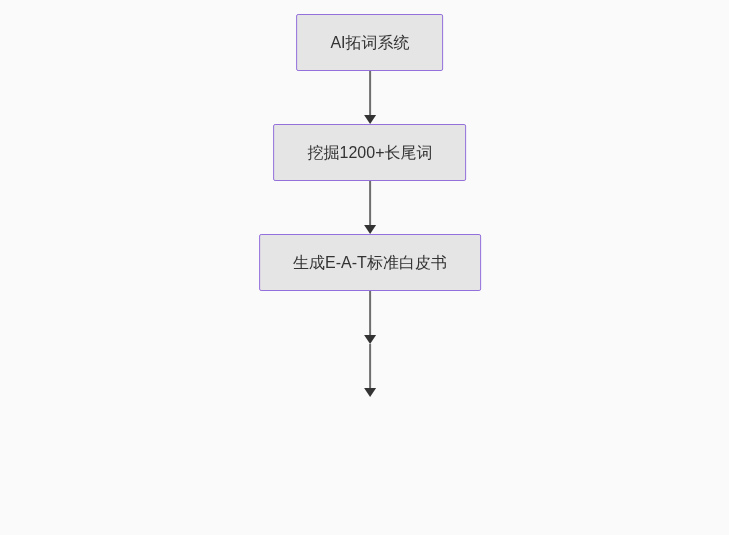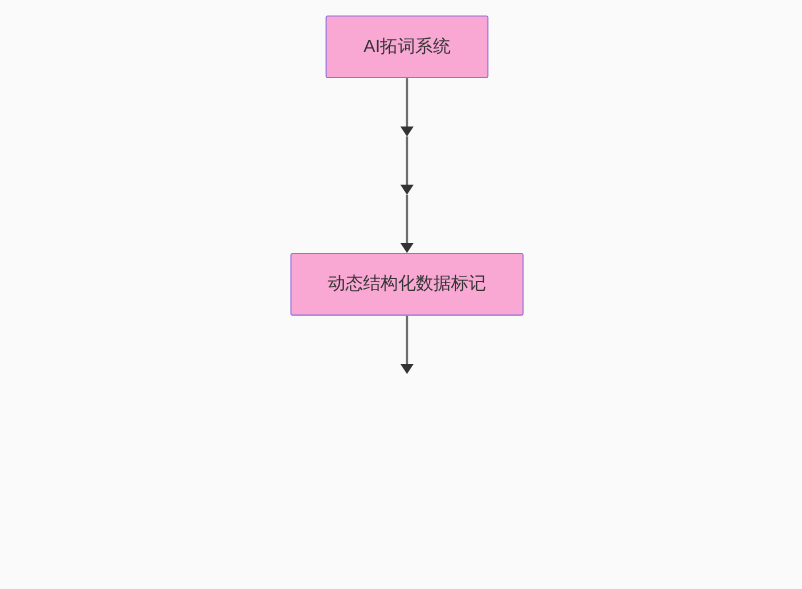--- a/index.html
+++ b/index.html
@@ -27,21 +27,21 @@
     top: 14px;
     transform: translateX(-50%);
     display: flex;
     flex-direction: column;
     align-items: center;
   }
   .node {
     box-sizing: border-box;
     height: 57px;
     padding: 10px 33px;
-    background: #f9a8d4;
+    background: #e5e5e5;
     border: 1px solid #9370db;
     border-radius: 2px;
     display: flex;
     align-items: center;
     justify-content: center;
     white-space: nowrap;
   }
   .node .label {
     color: #333333;
     font-size: 16px;
@@ -77,36 +77,39 @@
 
     <div class="node">
       <span class="label">AI拓词系统</span>
     </div>
 
     <div class="edge">
       <div class="shaft"></div>
       <div class="head"></div>
     </div>
 
+    <div class="node">
+      <span class="label">挖掘1200+长尾词</span>
+    </div>
+
+    <div class="edge">
+      <div class="shaft"></div>
+      <div class="head"></div>
+    </div>
+
+    <div class="node">
+      <span class="label">生成E-A-T标准白皮书</span>
+    </div>
 
     <div class="edge">
       <div class="shaft"></div>
       <div class="head"></div>
     </div>
 
 
     <div class="edge">
       <div class="shaft"></div>
       <div class="head"></div>
     </div>
 
-    <div class="node">
-      <span class="label">动态结构化数据标记</span>
-    </div>
-
-    <div class="edge">
-      <div class="shaft"></div>
-      <div class="head"></div>
-    </div>
-
 
   </div>
 </div>
 
 </body></html>

